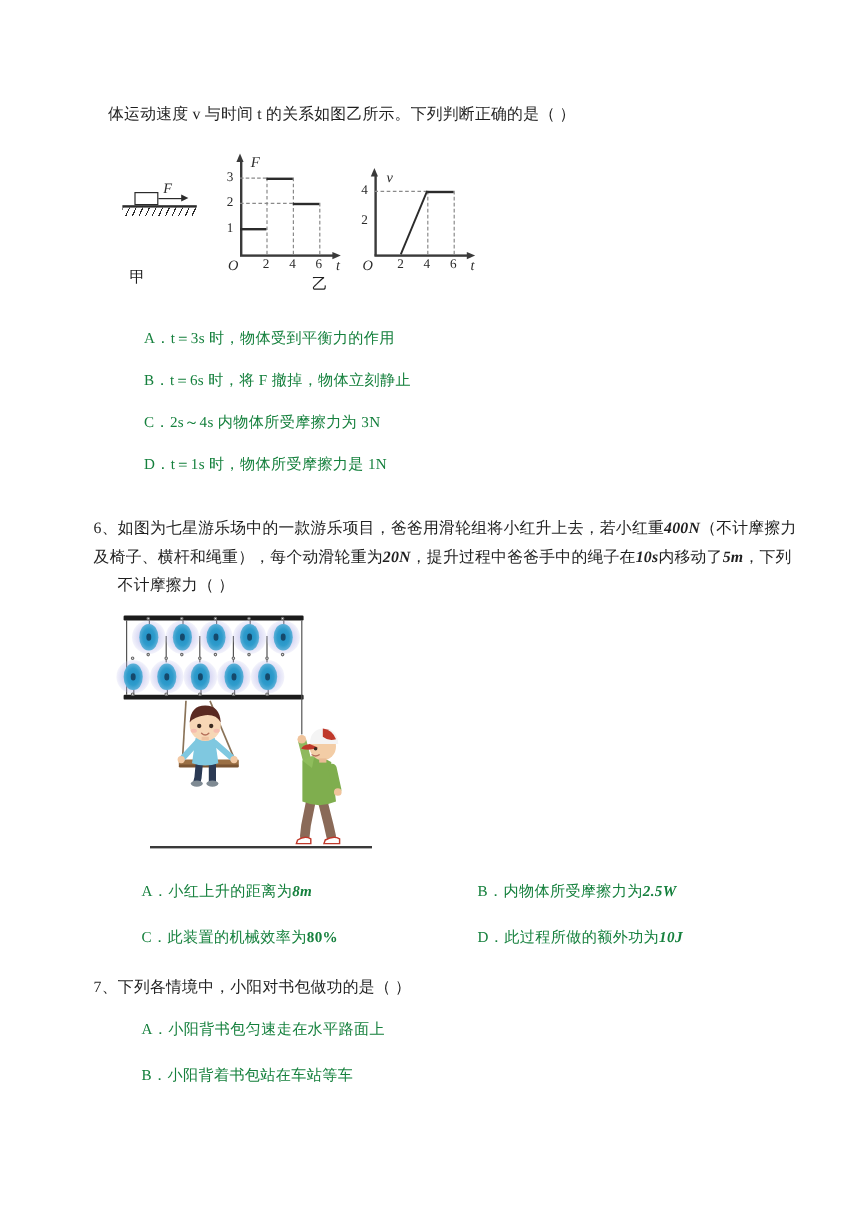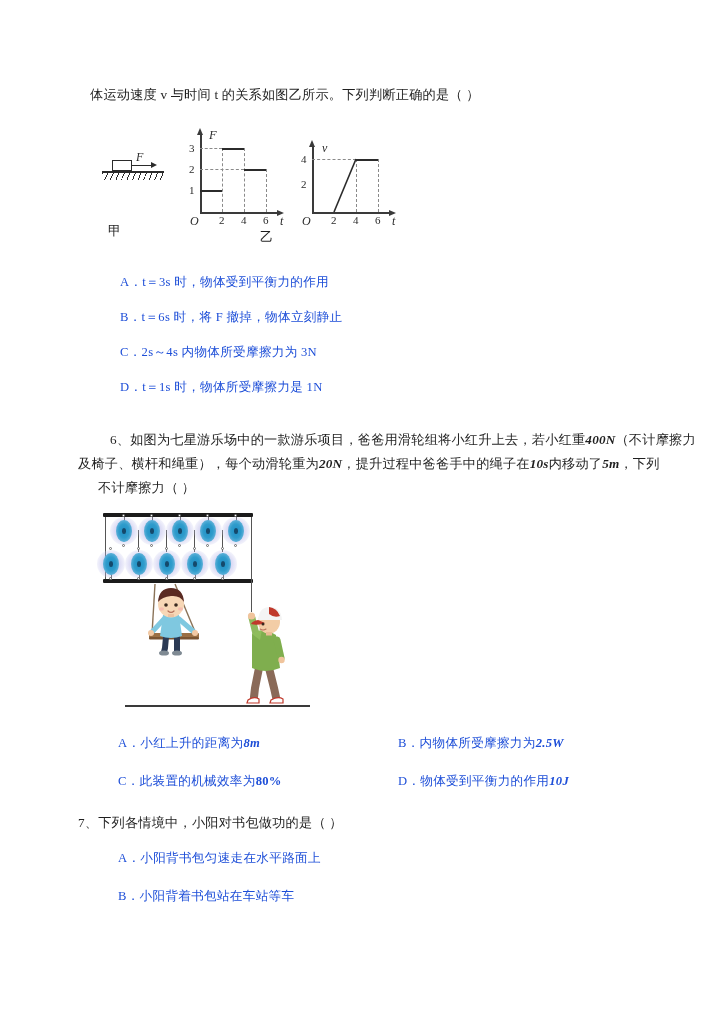--- a/index.html
+++ b/index.html
@@ -28,21 +28,21 @@
     line-height: 23px;
     letter-spacing: 0.2px;
     color: #1f1f1f;
     white-space: nowrap;
   }
   .opt {
     position: absolute;
     font-size: 12.6px;
     line-height: 20px;
     letter-spacing: 0.3px;
-    color: #1d4ed8;
+    color: #15803d;
     white-space: nowrap;
   }
   .opt .lbl { font-family: "Liberation Serif", serif; }
   .bi { font-weight: bold; font-style: italic; }
   .b  { font-weight: bold; }
 
   
   #fig-graphs {
     position: absolute;
     left: 100px; top: 128px;
@@ -265,21 +265,21 @@
   <div class="opt" style="left:120px; top:307px;">
     <span class="lbl">B．</span><span>t＝6s 时，将 F 撤掉，物体立刻静止</span>
   </div>
   <div class="opt" style="left:120px; top:342px;">
     <span class="lbl">C．</span><span>2s～4s 内物体所受摩擦力为 3N</span>
   </div>
   <div class="opt" style="left:120px; top:377px;">
     <span class="lbl">D．</span><span>t＝1s 时，物体所受摩擦力是 1N</span>
   </div>
 
-  <div class="qtext" style="left:78px; top:428px;margin-left:32px;">
+  <div class="qtext" style="left:78px; top:428px;">
     <span>6、如图为七星游乐场中的一款游乐项目，爸爸用滑轮组将小红升上去，若小红重</span><span class="bi">400N</span><span>（不计摩擦力</span>
   </div>
   <div class="qtext" style="left:78px; top:452px;">
     <span>及椅子、横杆和绳重），每个动滑轮重为</span><span class="bi">20N</span><span>，提升过程中爸爸手中的绳子在</span><span class="bi">10s</span><span>内移动了</span><span class="bi">5m</span><span>，下列</span>
   </div>
   <div class="qtext" style="left:98px; top:476px;">不计摩擦力（      ）</div>
 
   <div id="fig-pulley">
 
     <div class="bar" style="left:8px; top:13px; width:150px; height:4px;"></div>
@@ -445,21 +445,21 @@
   <div class="opt" style="left:118px; top:733px;">
     <span class="lbl">A．</span><span>小红上升的距离为</span><span class="bi">8m</span>
   </div>
   <div class="opt" style="left:398px; top:733px;">
     <span class="lbl">B．</span><span>内物体所受摩擦力为</span><span class="bi">2.5W</span>
   </div>
   <div class="opt" style="left:118px; top:771px;">
     <span class="lbl">C．</span><span>此装置的机械效率为</span><span class="b">80%</span>
   </div>
   <div class="opt" style="left:398px; top:771px;">
-    <span class="lbl">D．</span><span>物体受到平衡力的作用</span><span class="bi">10J</span>
+    <span class="lbl">D．</span><span>此过程所做的额外功为</span><span class="bi">10J</span>
   </div>
 
   <div class="qtext" style="left:78px; top:811px;">7、下列各情境中，小阳对书包做功的是（      ）</div>
 
   <div class="opt" style="left:118px; top:886px;">
     <span class="lbl">B．</span><span>小阳背着书包站在车站等车</span>
   </div>
   <div class="opt" style="left:118px; top:848px;">
     <span class="lbl">A．</span><span>小阳背书包匀速走在水平路面上</span>
   </div>

